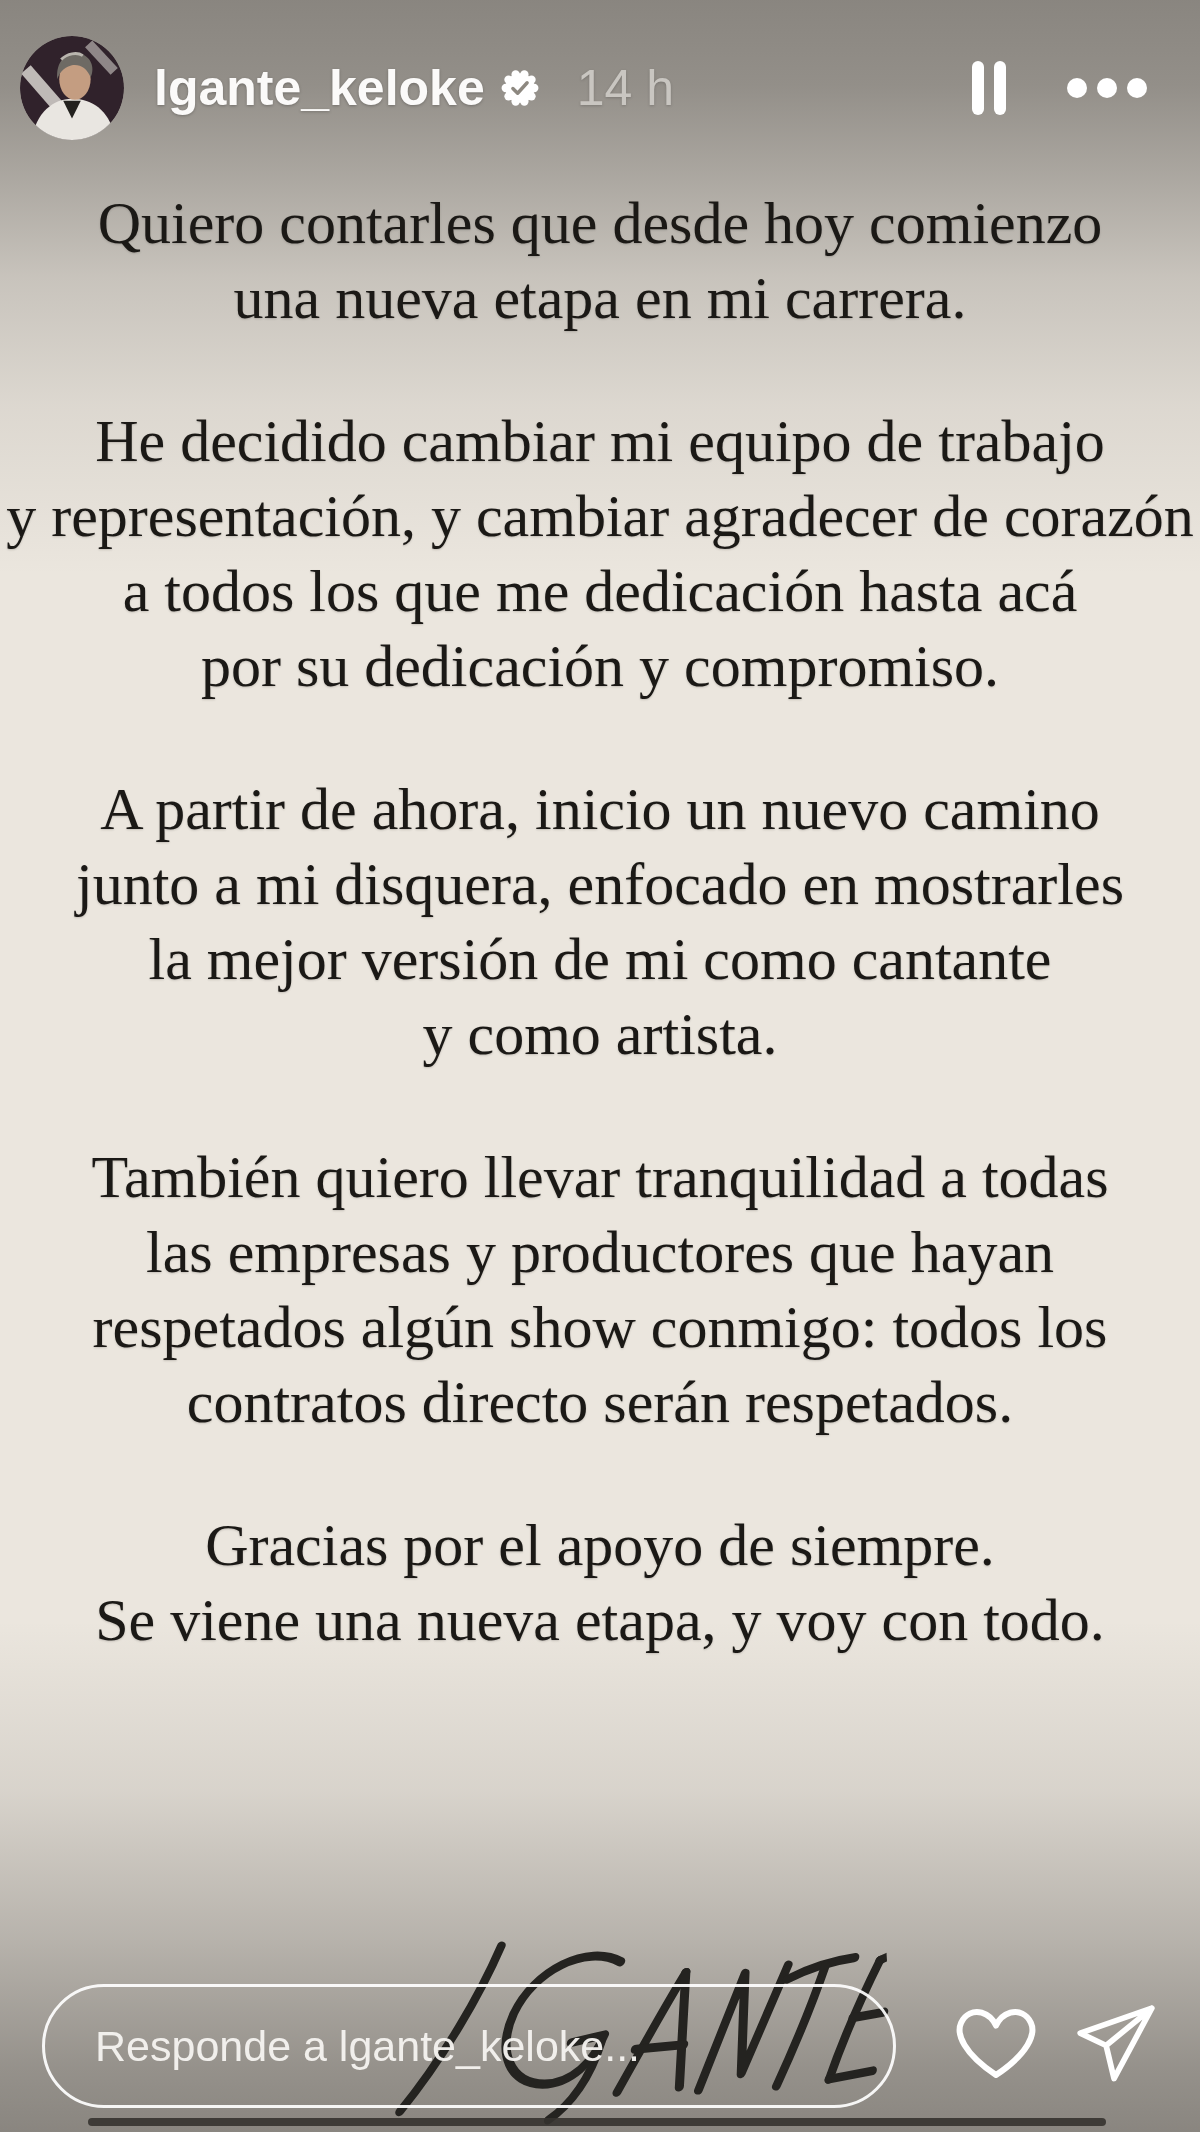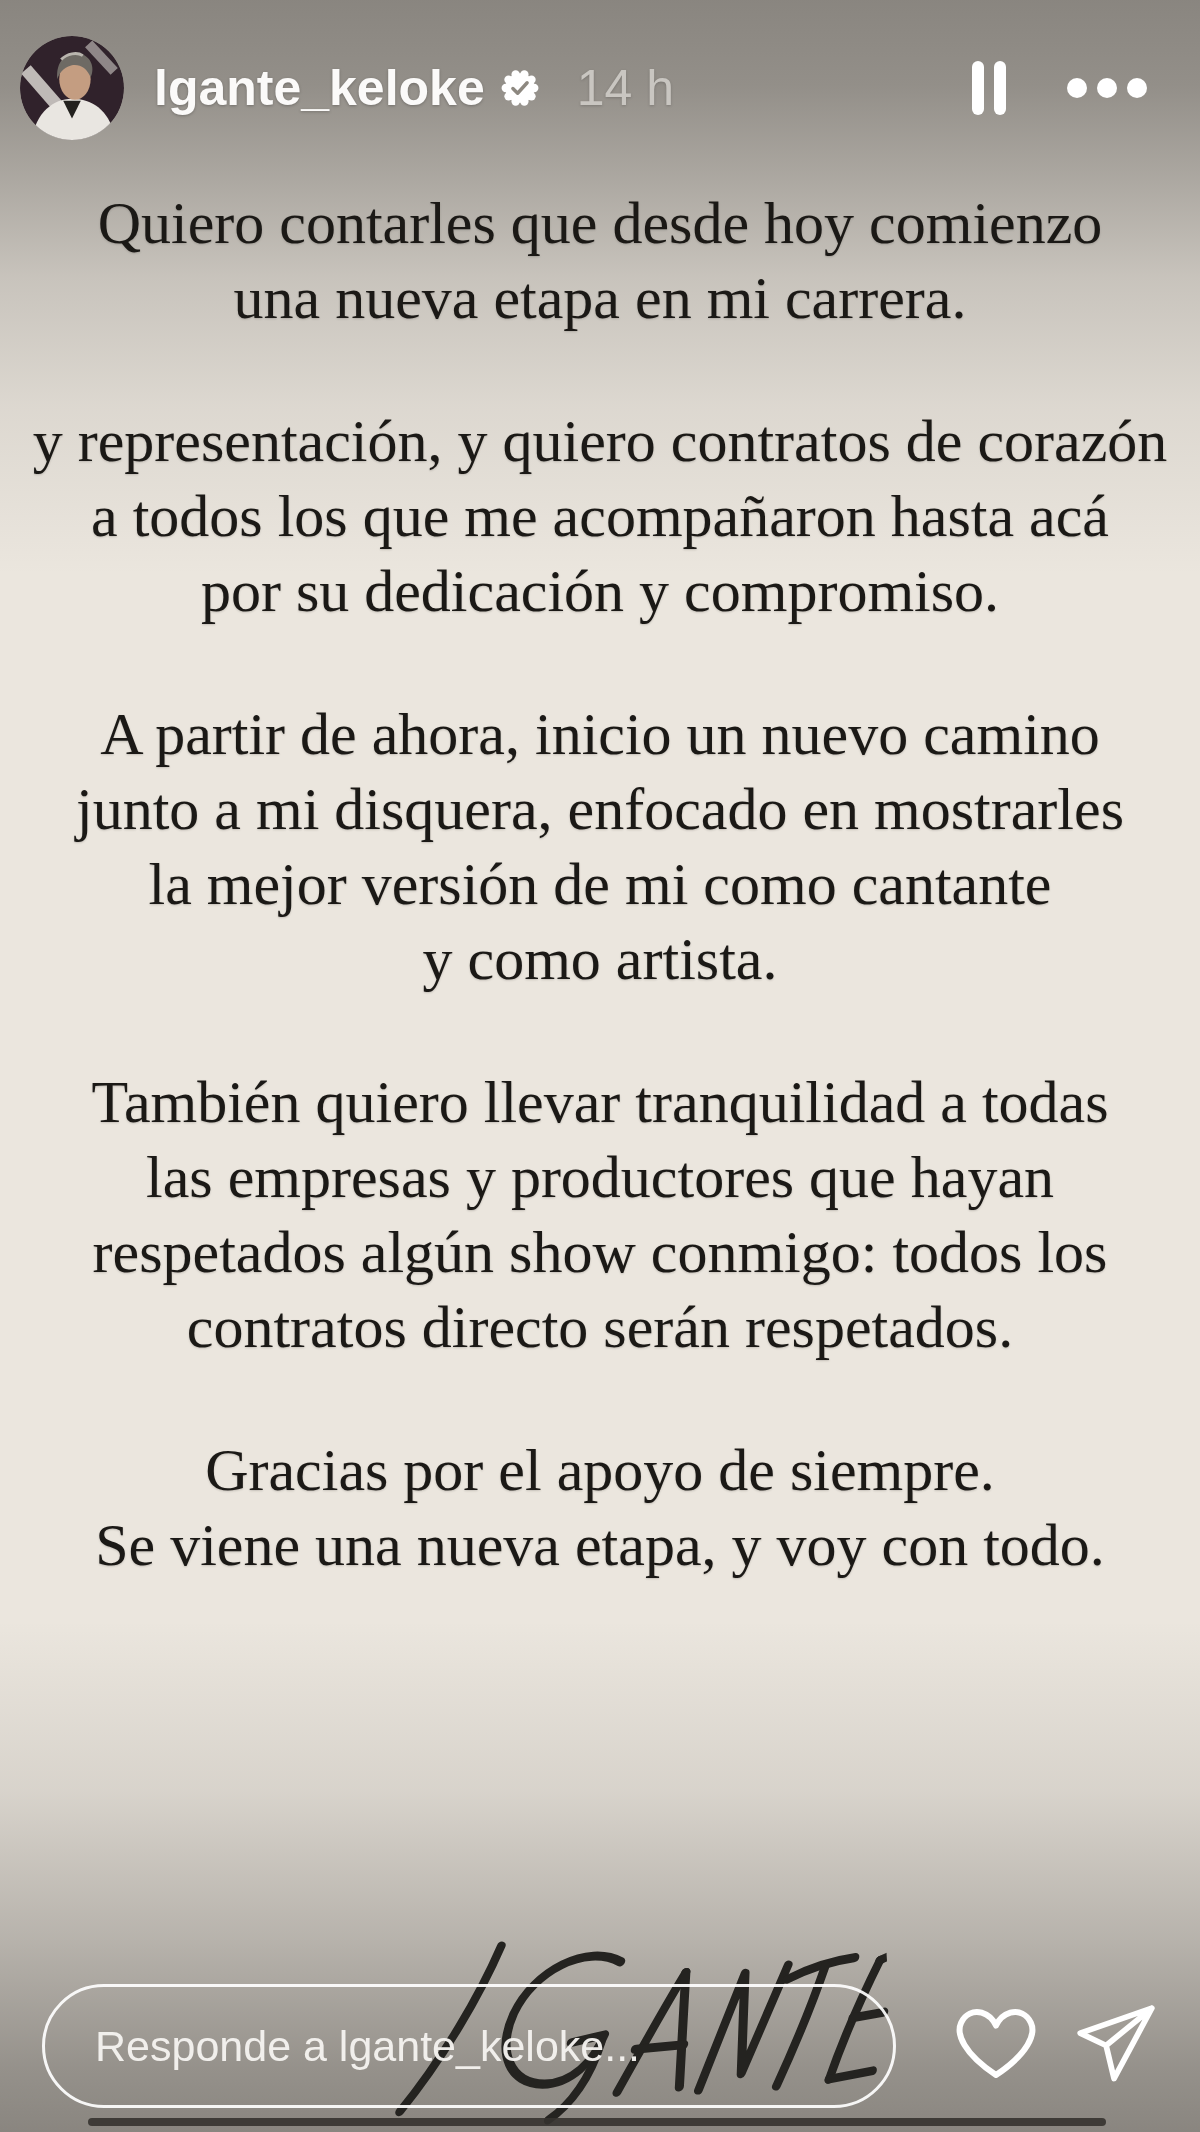--- a/index.html
+++ b/index.html
@@ -119,22 +119,23 @@
       </button>
     </div>
   </div>
 
   <div class="story-text">
     <div class="para">
       <div class="tline">Quiero contarles que desde hoy comienzo</div>
       <div class="tline">una nueva etapa en mi carrera.</div>
     </div>
     <div class="para">
-      <div class="tline">y representación, y quiero contratos de corazón</div>
-      <div class="tline">a todos los que me acompañaron hasta acá</div>
+      <div class="tline">He decidido cambiar mi equipo de trabajo</div>
+      <div class="tline">y representación, y cambiar agradecer de corazón</div>
+      <div class="tline">a todos los que me dedicación hasta acá</div>
       <div class="tline">por su dedicación y compromiso.</div>
     </div>
     <div class="para">
       <div class="tline">A partir de ahora, inicio un nuevo camino</div>
       <div class="tline">junto a mi disquera, enfocado en mostrarles</div>
       <div class="tline">la mejor versión de mi como cantante</div>
       <div class="tline">y como artista.</div>
     </div>
     <div class="para">
       <div class="tline">También quiero llevar tranquilidad a todas</div>

